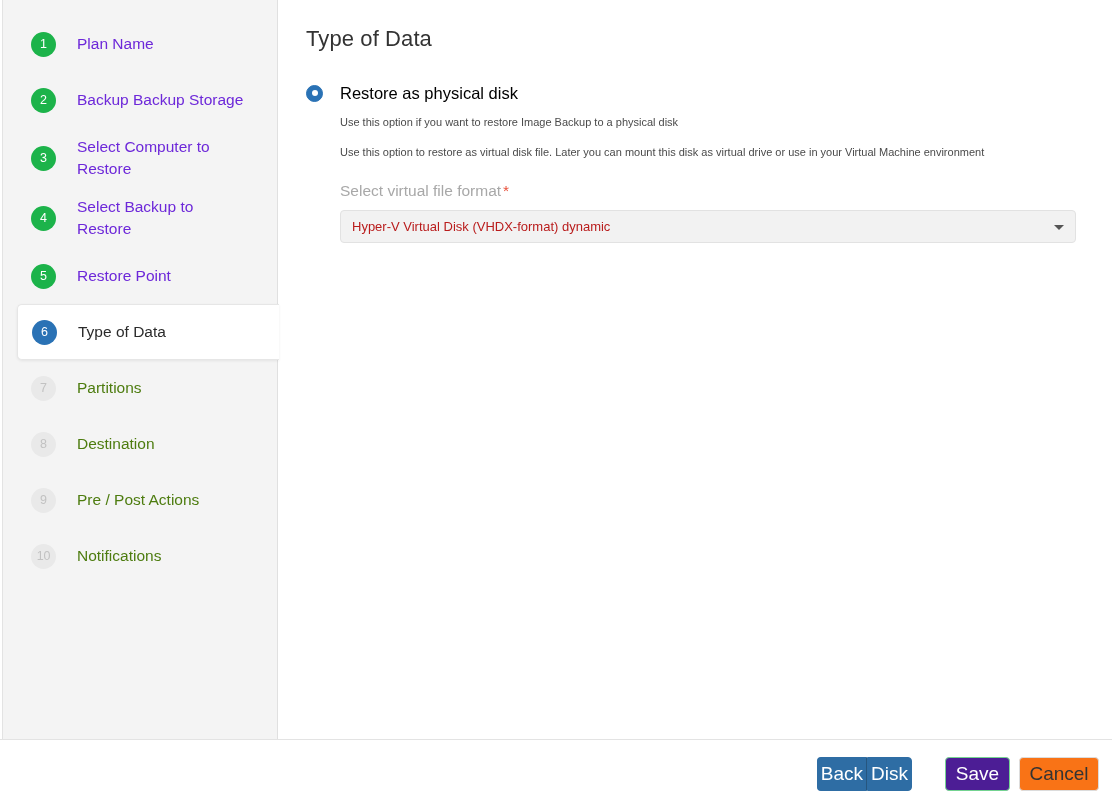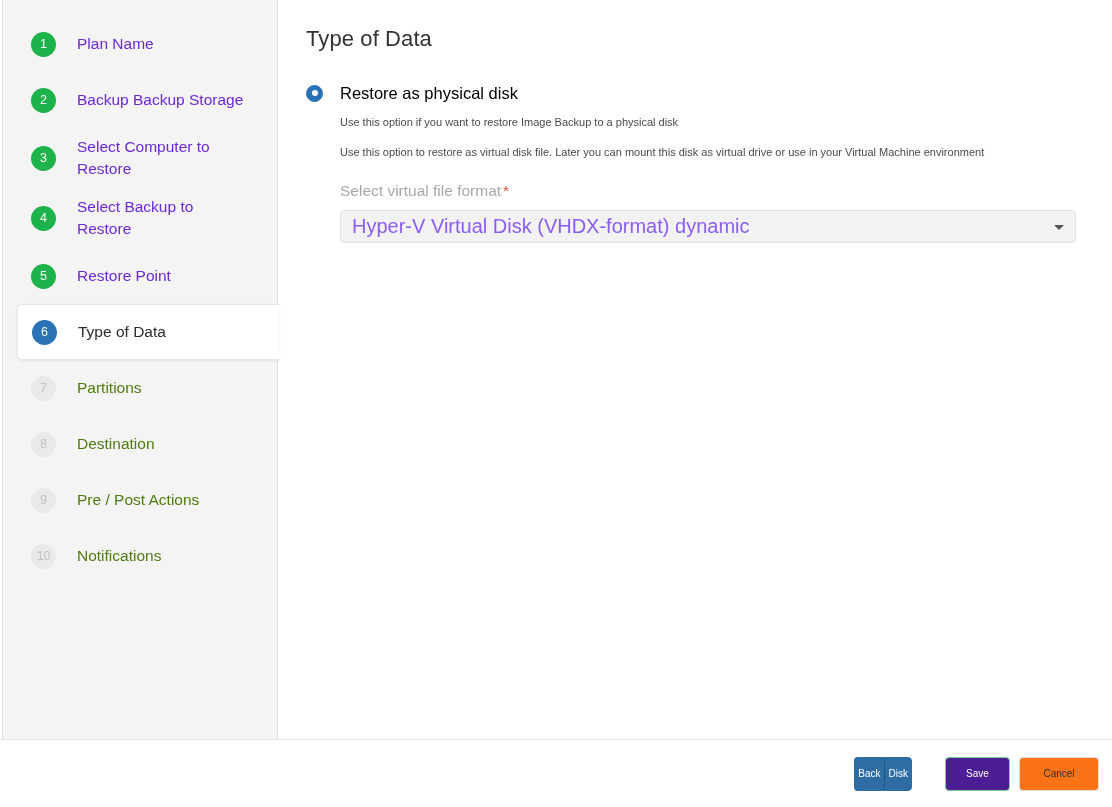--- a/index.html
+++ b/index.html
@@ -186,22 +186,22 @@
     position: relative;
     height: 33px;
     background: #f2f2f2;
     border: 1px solid #e2e2e2;
     border-radius: 4px;
     display: flex;
     align-items: center;
     padding: 0 30px 0 11px;
   }
   .select-value {
-    font-size: 20px;
-    color: #8b5cf6;
+    font-size: 13px;
+    color: #b91c1c;
     white-space: nowrap;
     overflow: hidden;
     text-overflow: ellipsis;
   }
   .select-caret {
     position: absolute;
     right: 11px;
     top: 50%;
     margin-top: -2px;
     width: 0; height: 0;
@@ -226,21 +226,21 @@
     height: 67px;
     background: #ffffff;
     display: flex;
     align-items: center;
     justify-content: flex-end;
     padding-right: 13px;
   }
 
   .btn {
     font-family: "Liberation Sans", sans-serif;
-    font-size: 10px;
+    font-size: 19px;
     height: 34px;
     border-radius: 4px;
     border: 1px solid transparent;
     display: inline-flex;
     align-items: center;
     justify-content: center;
     cursor: pointer;
     padding: 0 3px;
   }
 

